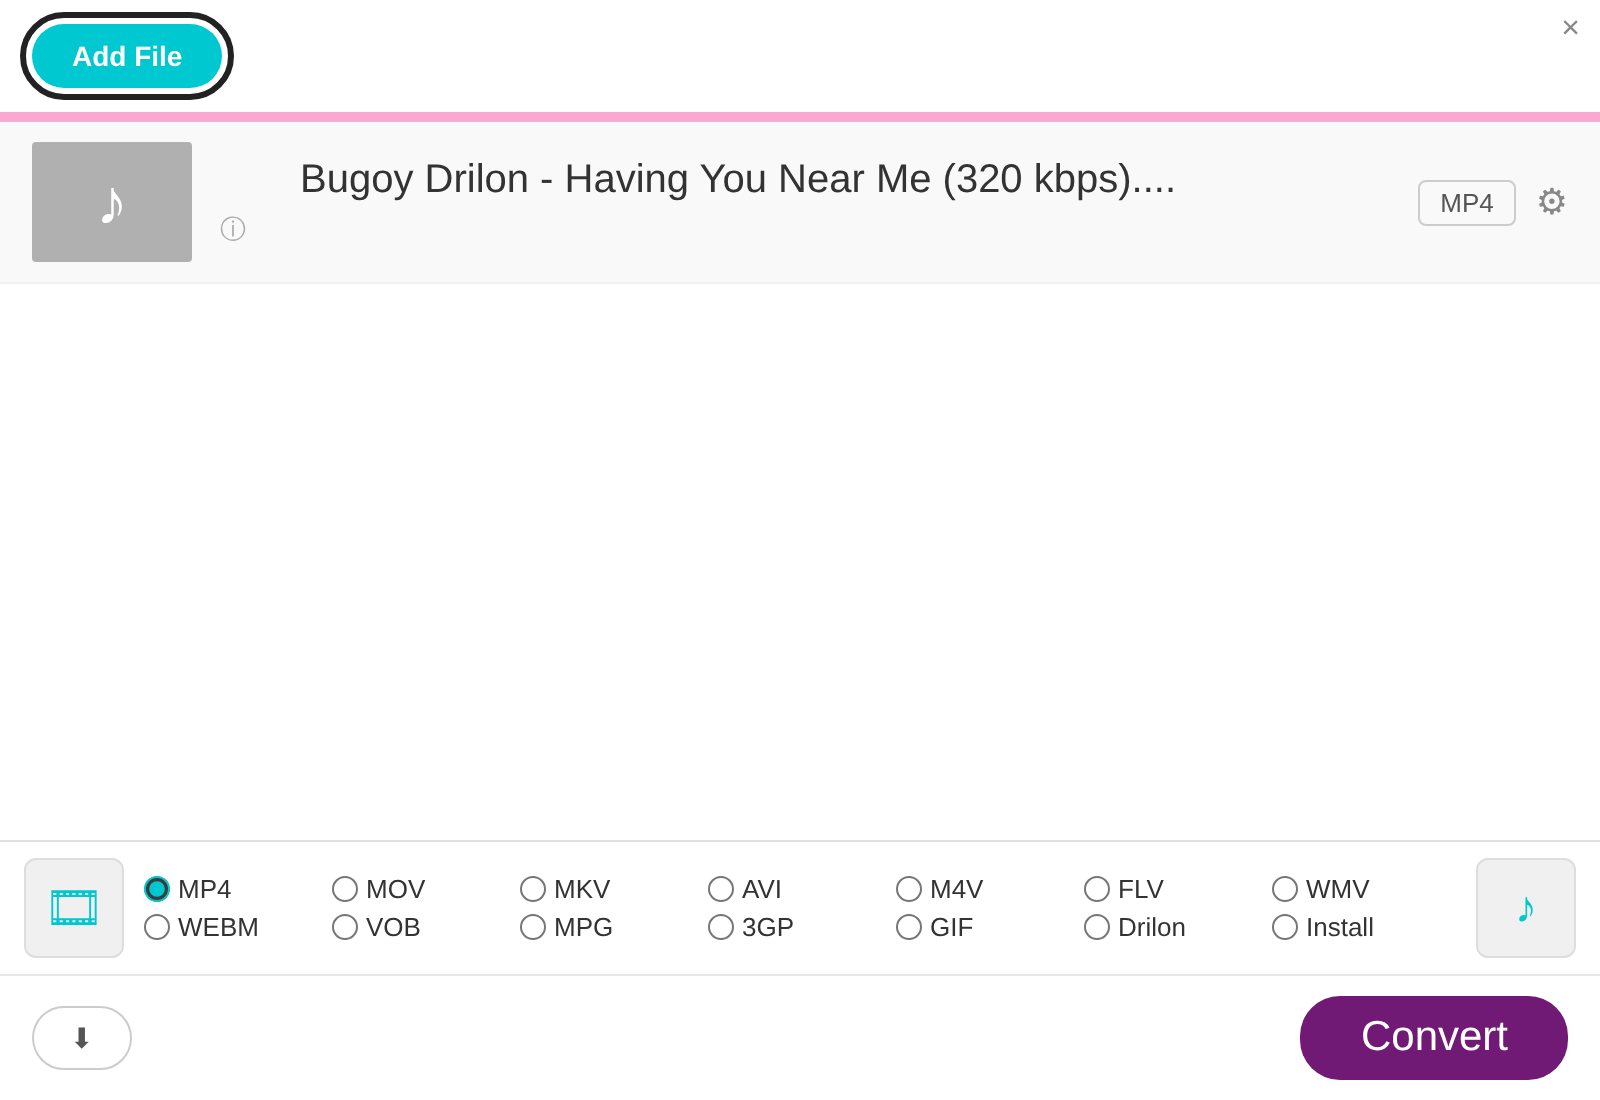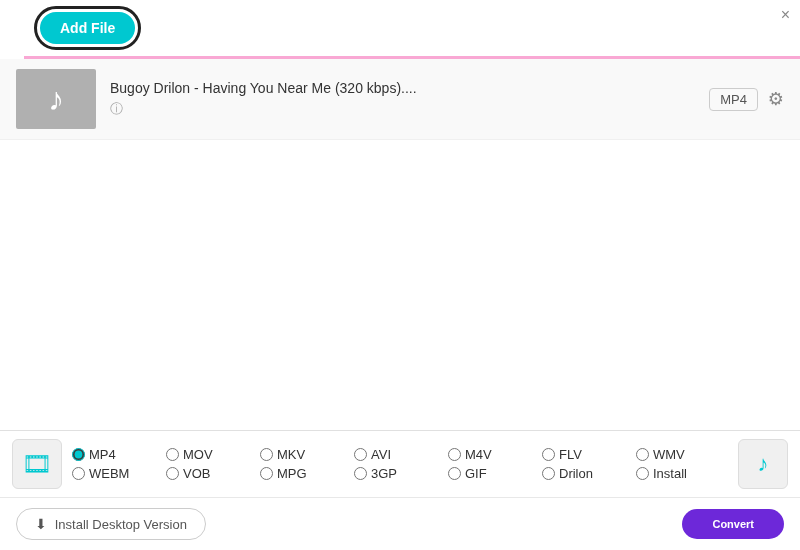--- a/index.html
+++ b/index.html
@@ -8,24 +8,23 @@
       background: #fff;
       width: 800px;
       height: 550px;
       overflow: hidden;
       position: relative;
     }
 
     
     .header {
       padding: 12px 16px;
-      border-bottom: 3px solid #f9a8d4;
-      display: flex;
-      align-items: center;
-      margin-left: 24px;
+      border-bottom: 5px solid #f9a8d4;
+      display: flex;
+      align-items: center;
     }
 
     .add-file-btn {
       background: #00c8d0;
       color: #fff;
       border: none;
       border-radius: 20px;
       padding: 8px 20px;
       font-size: 14px;
       cursor: pointer;
@@ -74,23 +73,24 @@
     .music-icon-large {
       font-size: 32px;
       color: #fff;
     }
 
     .file-info {
       flex: 1;
     }
 
     .file-name {
-      font-size: 14px;
+      font-size: 20px;
       color: #333;
       margin-bottom: 4px;
+      margin-left: 40px;
     }
 
     .info-icon {
       color: #aaa;
       font-size: 13px;
       cursor: pointer;
     }
 
     .file-actions {
       display: flex;
@@ -217,27 +217,27 @@
       font-size: 13px;
       cursor: pointer;
     }
 
     .install-icon {
       font-size: 14px;
       color: #555;
     }
 
     .convert-btn {
-      background: #6d28d9;
+      background: #701a75;
       color: #fff;
       border: none;
       border-radius: 20px;
       padding: 9px 30px;
-      font-size: 11px;
-      font-weight: bold;
+      font-size: 21px;
+      font-weight: normal;
       cursor: pointer;
     }
   </style>
 </head>
 <body>
 
 <div class="header">
   <button class="add-file-btn">Add File</button>
 </div>
 <button class="close-btn">×</button>
@@ -324,17 +324,16 @@
       <label for="fmt_facebook">Install</label>
     </div>
       </div>
     <div class="music-icon-box">
       <span class="music-icon-sm">♪</span>
     </div>
   </div>
   <div class="action-bar">
     <button class="install-btn">
       <span class="install-icon">⬇</span>
-      <span>Install Desktop Version</span>
     </button>
     <button class="convert-btn">Convert</button>
   </div>
 </div>
 
 </body></html>

